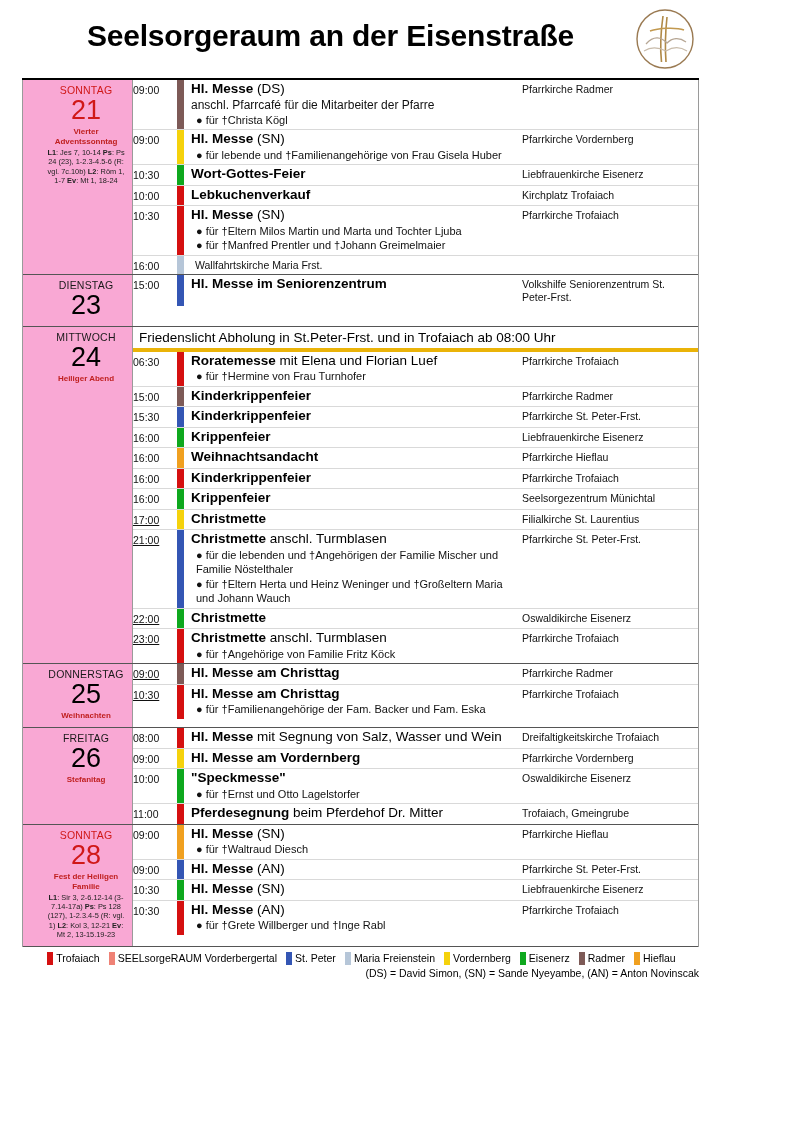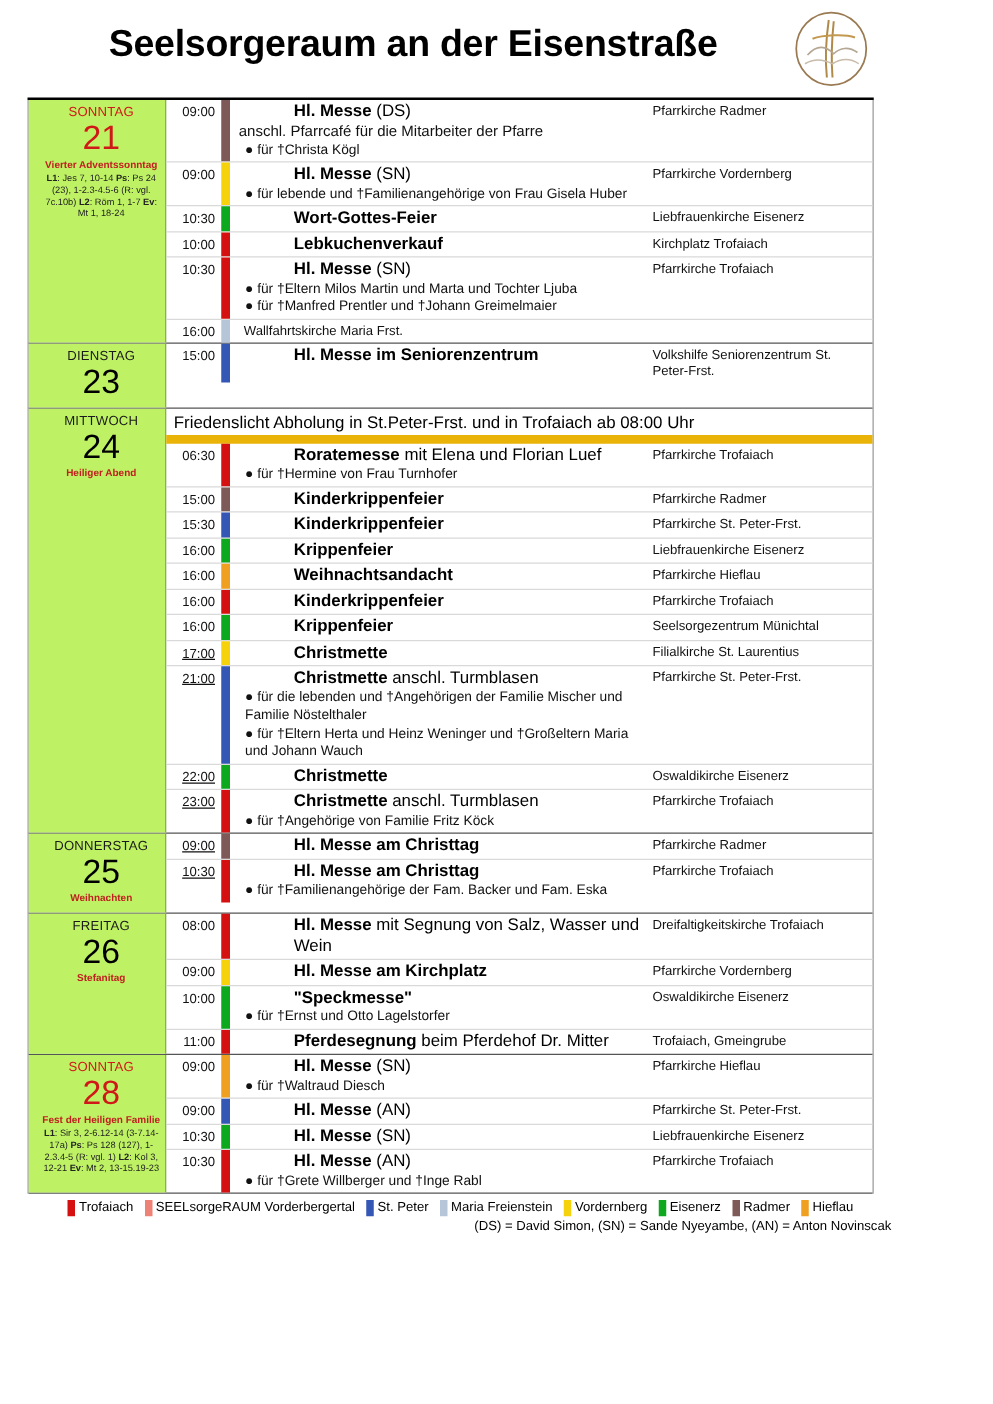--- a/index.html
+++ b/index.html
@@ -34,65 +34,65 @@
 
   .rule-top{margin:0 22px;border-top:2px solid #000;}
 
   
   .sched{margin:0 22px;border-left:1px solid #9a9a9a;border-right:1px solid #9a9a9a;}
   .day{display:flex;border-bottom:1.5px solid #555;}
   .day:last-child{border-bottom:1.5px solid #555;}
 
   .daycell{
     width:110px;min-width:110px;box-sizing:border-box;
-    background:#bef264;border-right:1px solid #9a9a9a;
-    padding:4px 3px 6px 10px;text-align:center;
+    background:#f9a8d4;border-right:1px solid #9a9a9a;
+    padding:4px 3px 6px 20px;text-align:center;
   }
   .dow{font-size:10.5px;letter-spacing:.2px;color:#1a1a1a;line-height:13px;}
   .dow.sun{color:#d01818;}
   .dnum{font-size:27px;font-weight:normal;line-height:29px;margin-top:-1px;text-align:center;}
   .dnum.sun{color:#d01818;}
   .fest{font-size:8px;font-weight:bold;color:#c02020;line-height:10px;margin-top:2px;}
   .readings{font-size:7.4px;color:#222;line-height:9.4px;margin-top:1px;padding:0 1px;}
   .readings b{font-weight:bold;}
 
   .events{flex:1;min-width:0;}
 
   .banner{
     font-size:13.5px;padding:2px 4px 2px 6px;
-    border-bottom:7px solid #eab308;line-height:17px;
+    border-bottom:4px solid #eab308;line-height:17px;
   }
 
   .ev{display:flex;border-bottom:1px solid #d9d9d9;}
   .ev:last-child{border-bottom:none;}
 
   .time{
     width:44px;min-width:44px;box-sizing:border-box;
-    font-size:10.5px;text-align:right;padding:4px 5px 0 0;
+    font-size:10.5px;text-align:left;padding:4px 5px 0 0;
     line-height:13px;color:#111;
   }
   .time u{text-decoration:underline;}
 
   .bar{width:7px;min-width:7px;}
 
   .body{flex:1;min-width:0;display:flex;padding-left:7px;}
   .txt{flex:1;min-width:0;padding:1px 4px 2px 0;}
-  .ttl{font-size:13.5px;line-height:16.5px;margin-left:44px;}
+  .ttl{font-size:13.5px;line-height:16.5px;}
   .ttl b{font-weight:bold;}
   .ttl .light{font-weight:normal;}
   .sub{font-size:12px;line-height:15px;color:#111;}
   .int{font-size:11px;line-height:14.5px;color:#111;padding-left:5px;}
   .loc{
     width:180px;min-width:180px;box-sizing:border-box;
     font-size:10.5px;line-height:13px;color:#111;
     padding:3px 2px 2px 4px;
   }
 
   
-  .legendwrap{margin:5px 6px 0 22px;}
+  .legendwrap{margin:5px 20px 0 22px;}
   .legend{display:flex;flex-wrap:wrap;justify-content:center;align-items:center;gap:3px 9px;}
   .lg{display:flex;align-items:center;gap:3px;font-size:10.5px;line-height:13px;}
   .sw{width:6px;height:13px;display:inline-block;}
   .celebrants{text-align:right;font-size:10.5px;margin-top:2px;padding-right:2px;}
 </style>
 </head>
 <body>
 
 <div class="page">
 
@@ -372,21 +372,21 @@
                 <div class="ttl"><b>Hl. Messe</b><span class="light"> mit Segnung von Salz, Wasser und Wein</span></div>
               </div>
               <div class="loc">Dreifaltigkeitskirche Trofaiach</div>
             </div>
           </div>
           <div class="ev">
             <div class="time">09:00</div>
             <div class="bar" style="background: rgb(245, 210, 12);"></div>
             <div class="body">
               <div class="txt">
-                <div class="ttl"><b>Hl. Messe am Kirchplatz</b></div>
+                <div class="ttl"><b>Hl. Messe am Vordernberg</b></div>
               </div>
               <div class="loc">Pfarrkirche Vordernberg</div>
             </div>
           </div>
           <div class="ev">
             <div class="time">10:00</div>
             <div class="bar" style="background: rgb(14, 168, 30);"></div>
             <div class="body">
               <div class="txt">
                 <div class="ttl"><b>"Speckmesse"</b></div>

